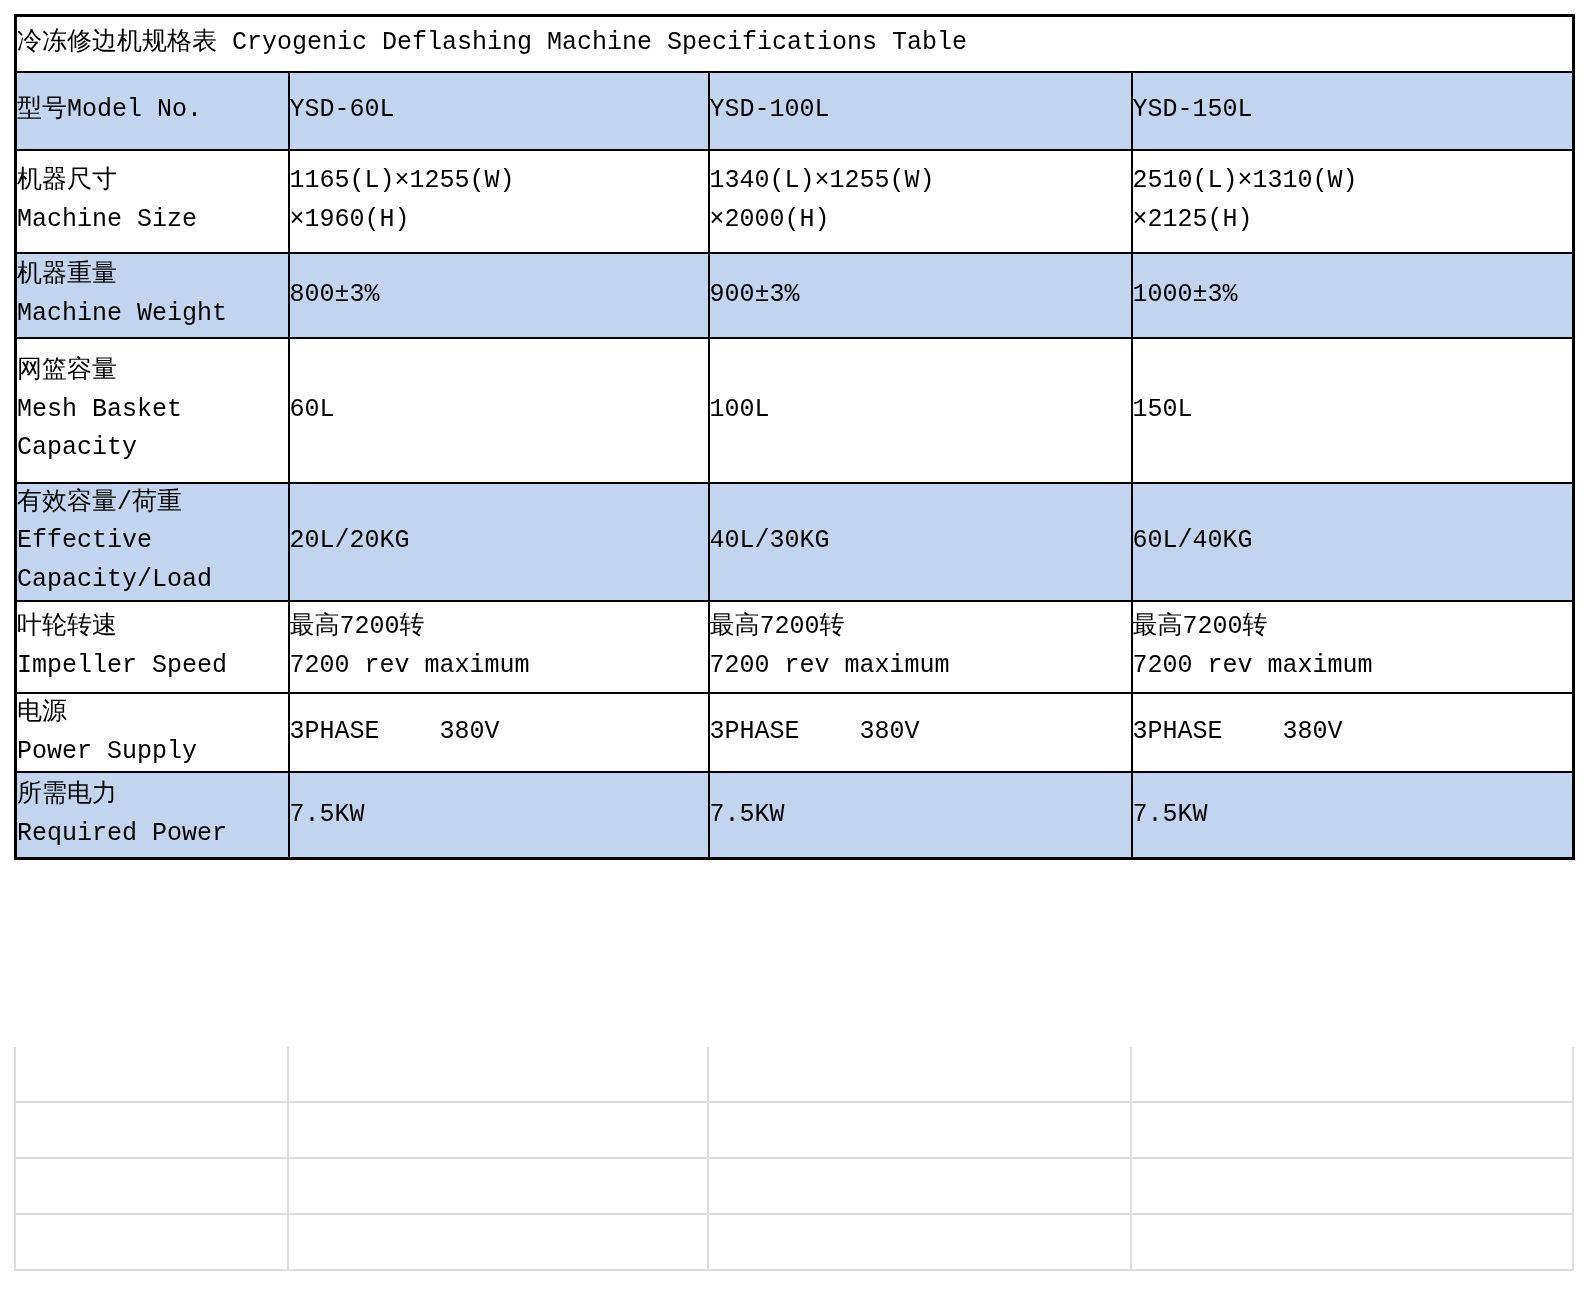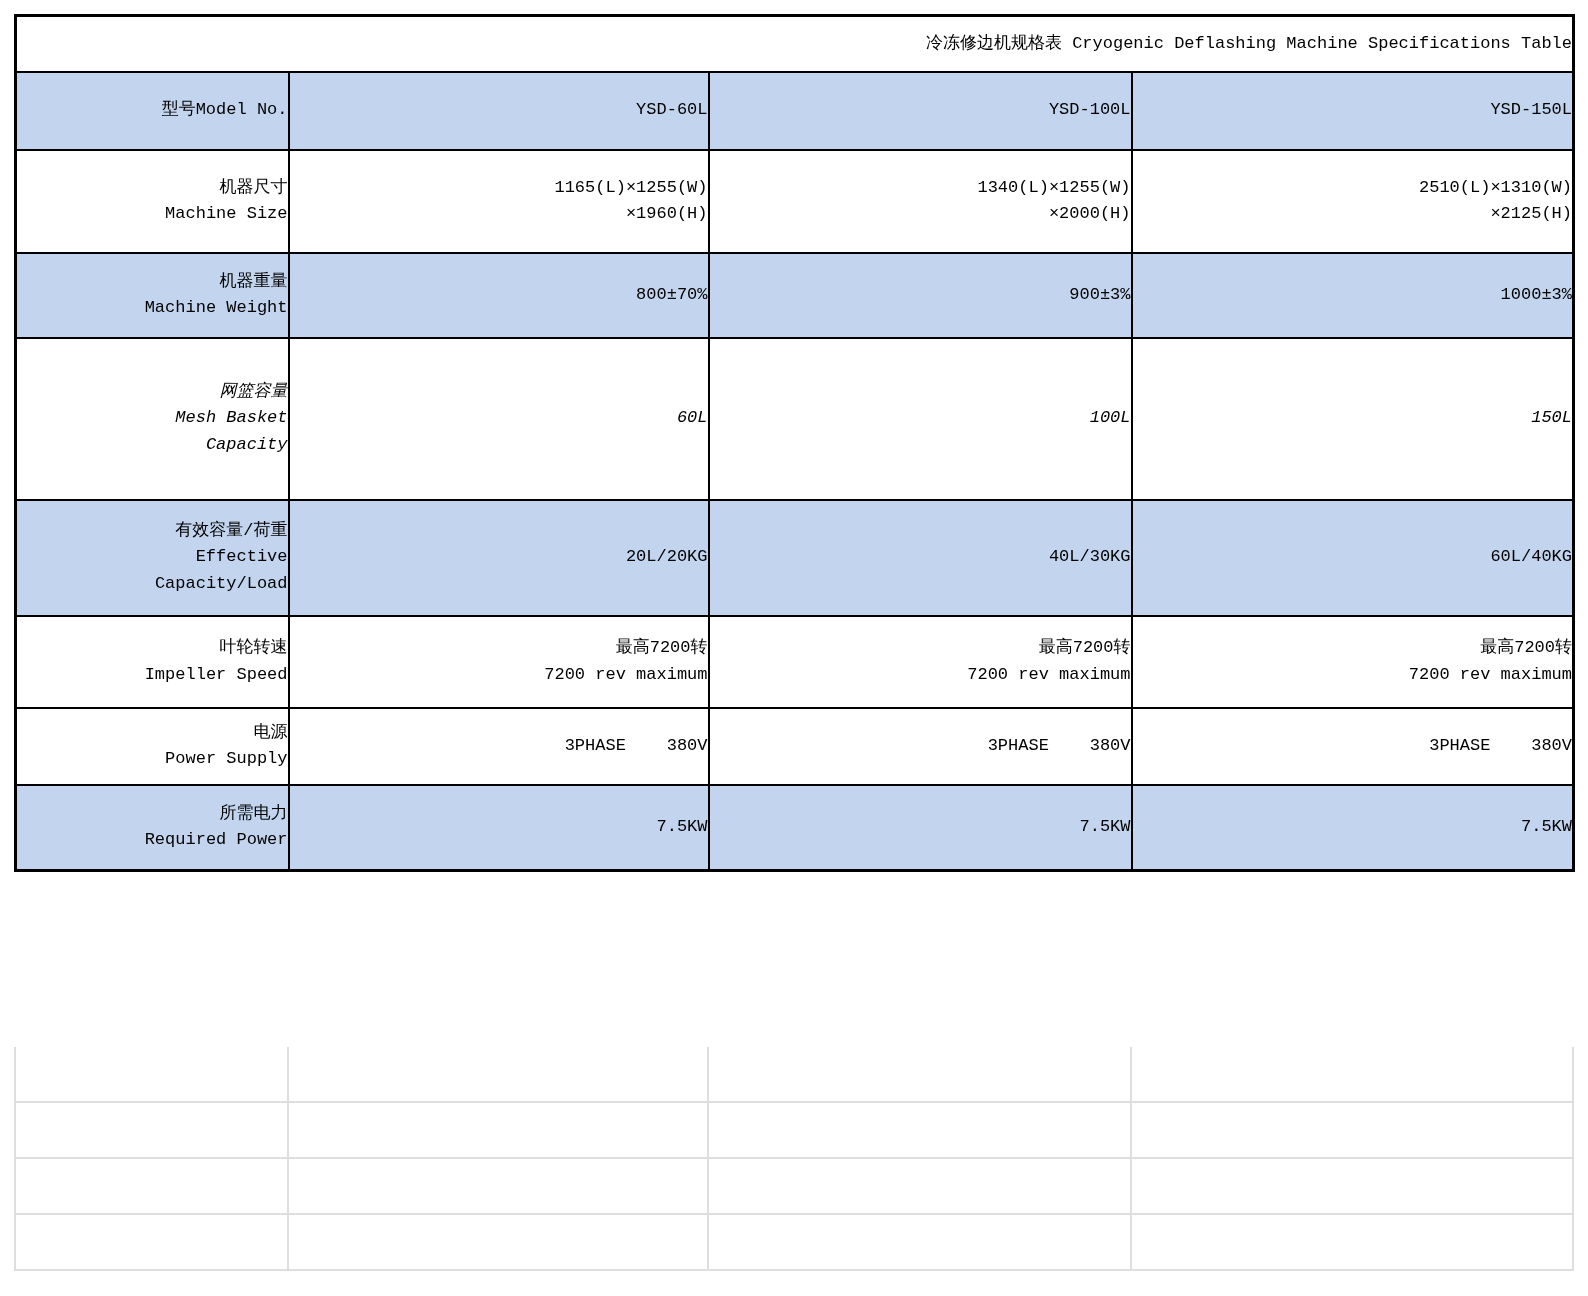--- a/index.html
+++ b/index.html
@@ -23,40 +23,40 @@
   }
   .spec-table {
     position: absolute;
     left: 14px;
     top: 14px;
     width: 1558px;
     border: 3px solid var(--border-black, #000);
   }
   .spec-table td {
     border: 2px solid var(--border-black, #000);
-    text-align: right;
+    text-align: left;
     vertical-align: middle;
     white-space: pre-wrap;
-    font-size: 17px;
+    font-size: 25px;
     line-height: 1.55;
     padding: 0;
     overflow: hidden;
   }
   .col-label    { width: 273px; }
   .col-model-a  { width: 420px; }
   .col-model-b  { width: 423px; }
   .col-model-c  { width: 442px; }
 
   .blue { background: var(--fill-blue, #c3d5ee); }
 
   .r-title    { height: 56px; }
   .r-header   { height: 78px; }
   .r-size     { height: 103px; }
   .r-weight   { height: 85px; }
-  .r-basket   { height: 162px; font-style: italic; }
+  .r-basket   { height: 145px; }
   .r-capacity { height: 116px; }
   .r-impeller { height: 92px; }
   .r-cooling  { height: 108px; }
   .r-power    { height: 77px; }
   .r-required { height: 86px; }
 
   .grid-table {
     position: absolute;
     left: 14px;
     top: 1047px;
@@ -97,21 +97,21 @@
         <td>1165(L)×1255(W)
 ×1960(H)</td>
         <td>1340(L)×1255(W)
 ×2000(H)</td>
         <td>2510(L)×1310(W)
 ×2125(H)</td>
       </tr>
       <tr class="r-weight blue">
         <td>机器重量
 Machine Weight</td>
-        <td>800±70%</td>
+        <td>800±3%</td>
         <td>900±3%</td>
         <td>1000±3%</td>
       </tr>
       <tr class="r-basket">
         <td>网篮容量
 Mesh Basket
 Capacity</td>
         <td>60L</td>
         <td>100L</td>
         <td>150L</td>

